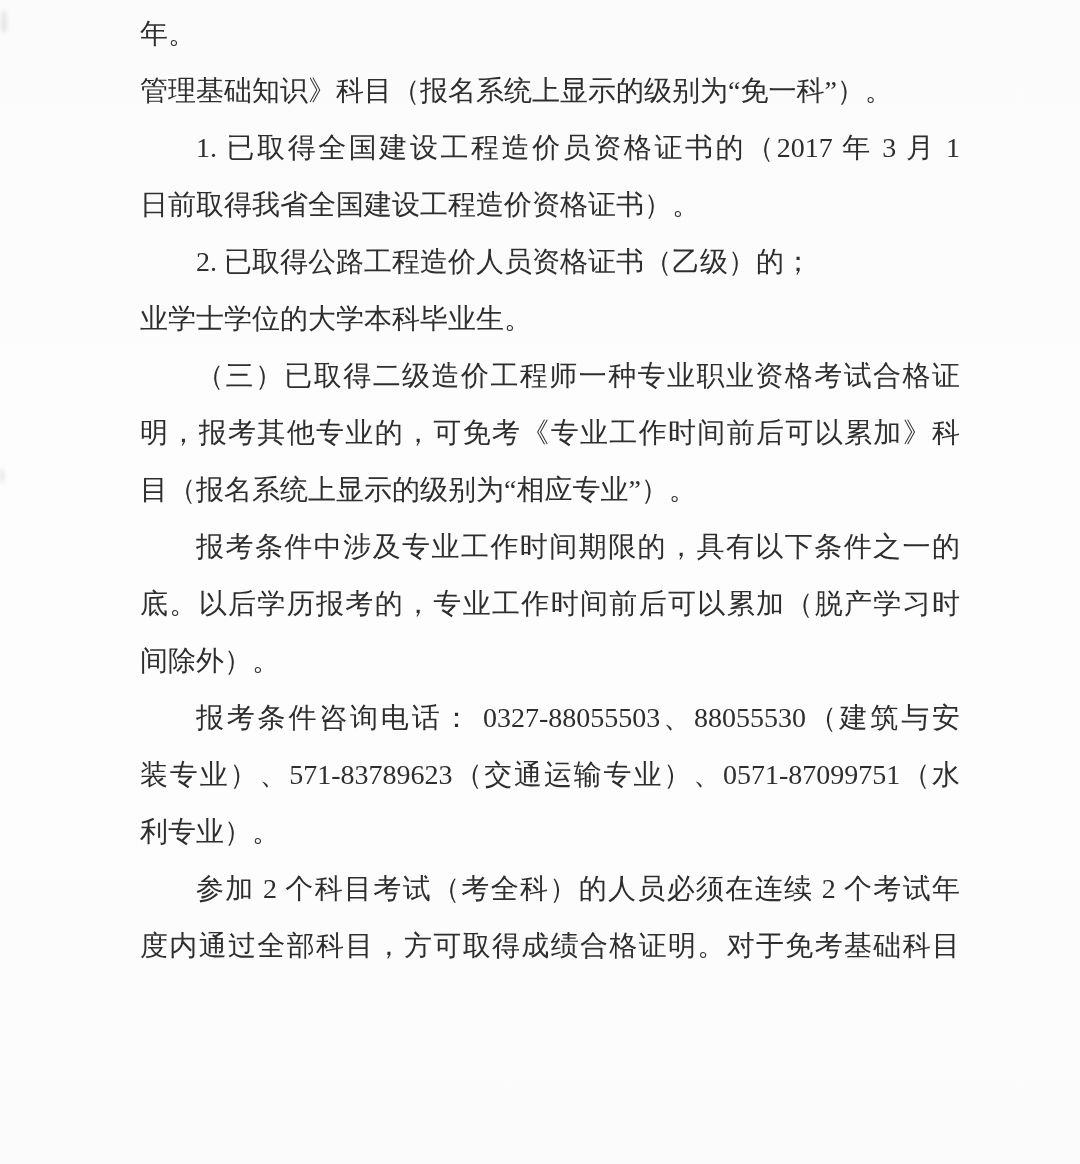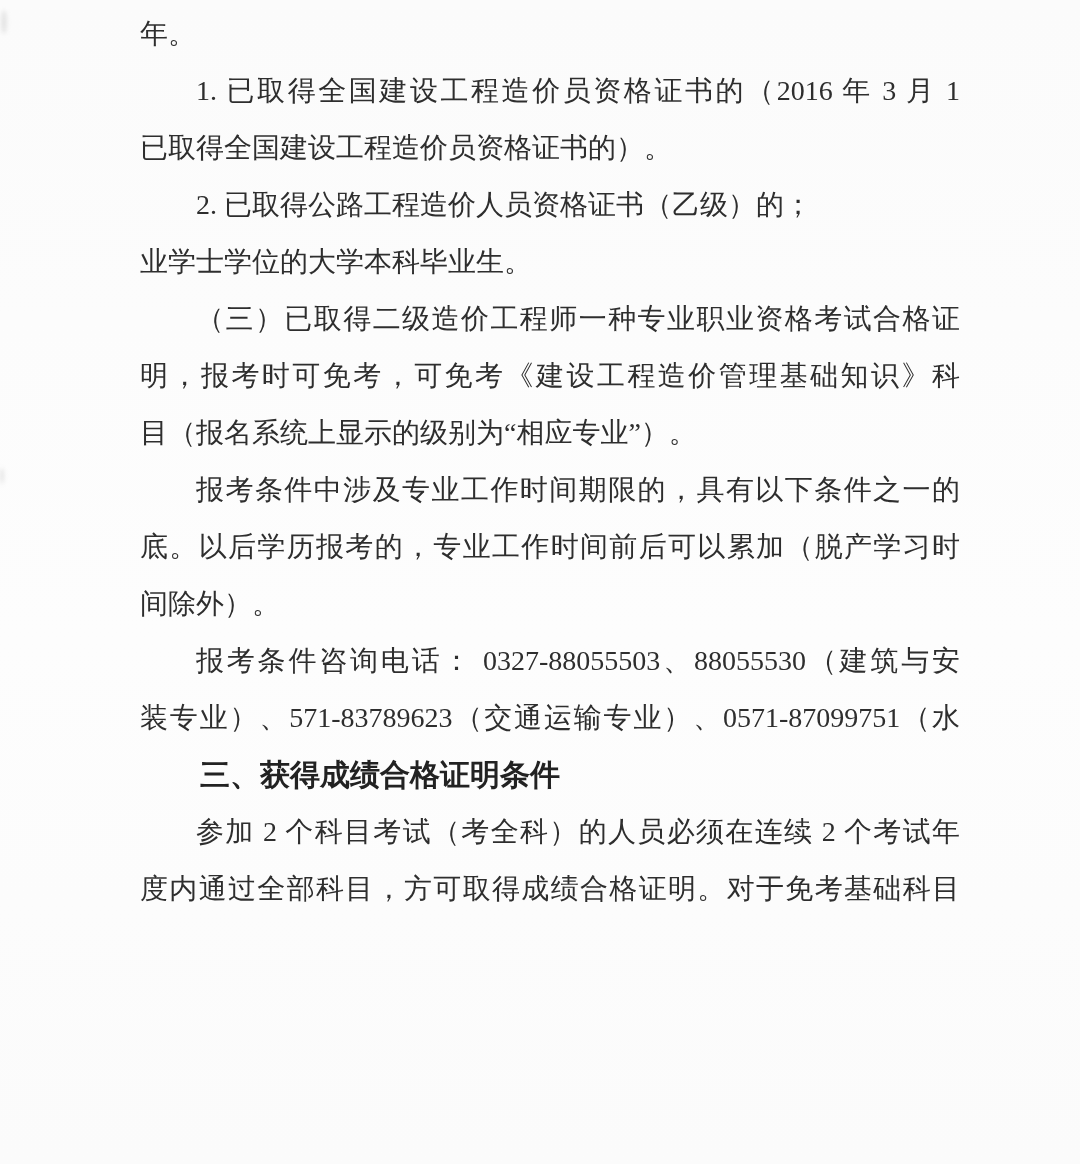--- a/index.html
+++ b/index.html
@@ -51,29 +51,30 @@
   .artifact.a2 { left: 0px; top: 468px; width: 4px; height: 16px; }
 </style>
 </head>
 <body>
 
 <div class="page">
   <div class="artifact a1"></div>
   <div class="artifact a2"></div>
   <div class="doc" id="doc">
       <div class="line">年。</div>
-      <div class="line indent justify">1. 已取得全国建设工程造价员资格证书的（2016 年 3 月 1</div>
-      <div class="line">已取得全国建设工程造价员资格证书的）。</div>
+      <div class="line">管理基础知识》科目（报名系统上显示的级别为“免一科”）。</div>
+      <div class="line indent justify">1. 已取得全国建设工程造价员资格证书的（2017 年 3 月 1</div>
+      <div class="line">日前取得我省全国建设工程造价资格证书）。</div>
       <div class="line indent">2. 已取得公路工程造价人员资格证书（乙级）的；</div>
       <div class="line">业学士学位的大学本科毕业生。</div>
       <div class="line indent justify">（三）已取得二级造价工程师一种专业职业资格考试合格证</div>
-      <div class="line justify">明，报考时可免考，可免考《建设工程造价管理基础知识》科</div>
+      <div class="line justify">明，报考其他专业的，可免考《专业工作时间前后可以累加》科</div>
       <div class="line">目（报名系统上显示的级别为“相应专业”）。</div>
       <div class="line indent justify">报考条件中涉及专业工作时间期限的，具有以下条件之一的</div>
       <div class="line justify">底。以后学历报考的，专业工作时间前后可以累加（脱产学习时</div>
       <div class="line">间除外）。</div>
       <div class="line indent justify">报考条件咨询电话： 0327-88055503、88055530（建筑与安</div>
       <div class="line justify">装专业）、571-83789623（交通运输专业）、0571-87099751（水</div>
-      <div class="line indent heading">三、获得成绩合格证明条件</div>
+      <div class="line">利专业）。</div>
       <div class="line indent justify">参加 2 个科目考试（考全科）的人员必须在连续 2 个考试年</div>
       <div class="line justify">度内通过全部科目，方可取得成绩合格证明。对于免考基础科目</div>
     </div>
 </div>
 
 </body></html>

